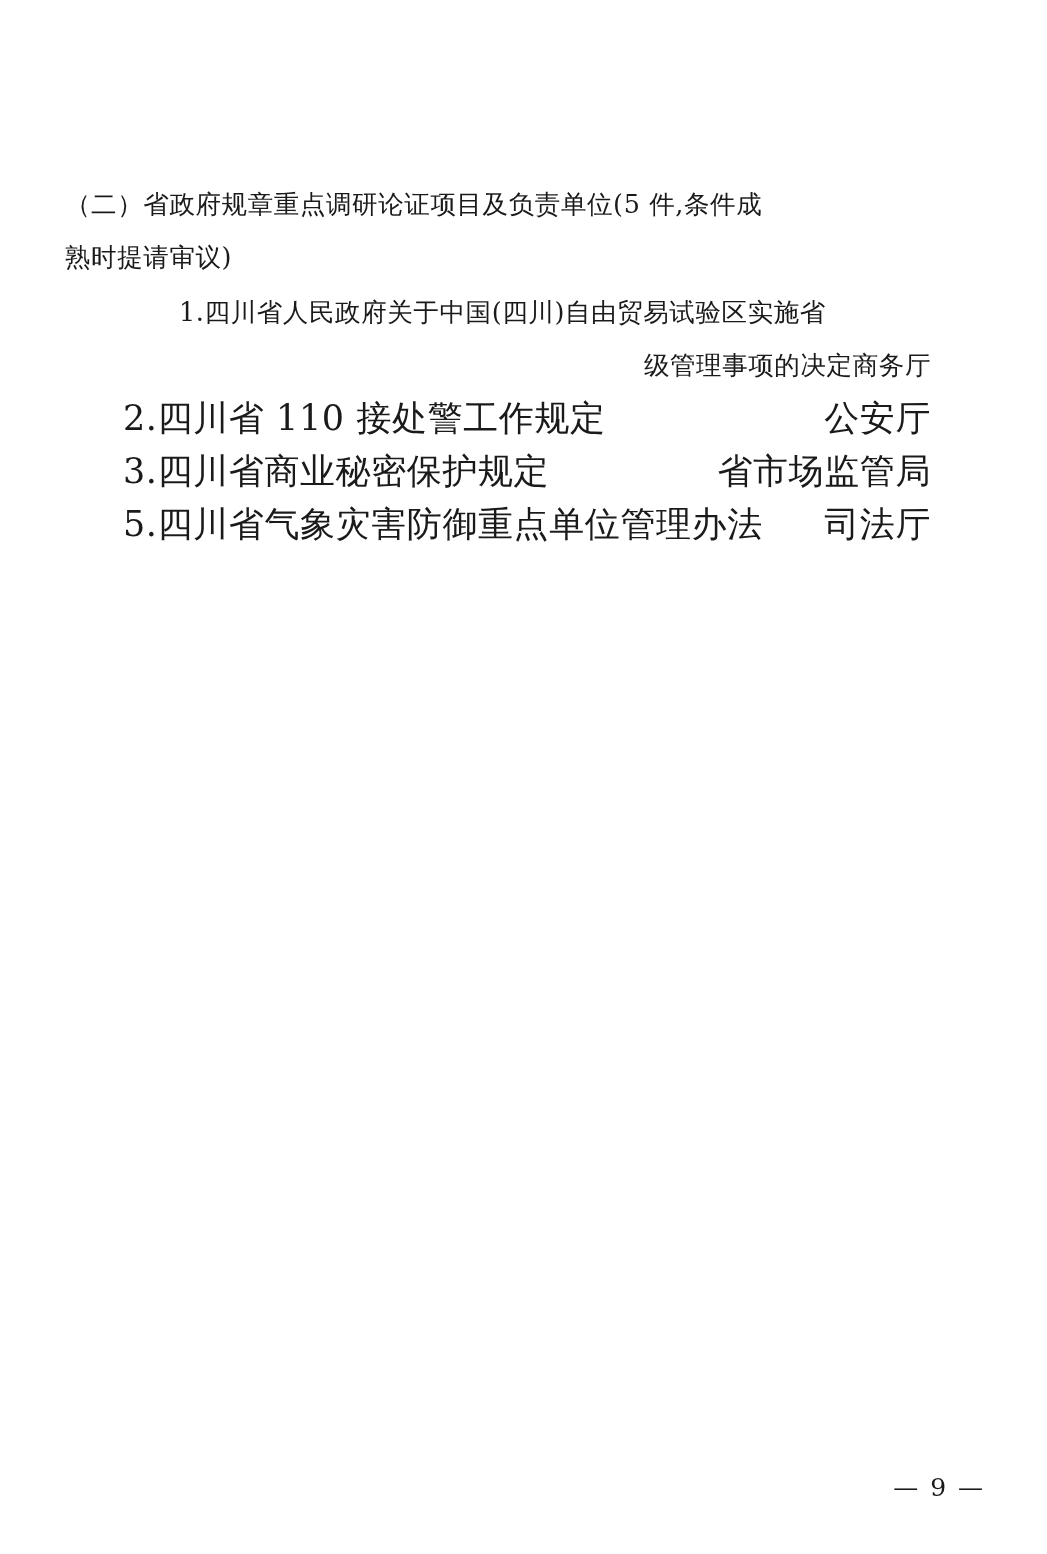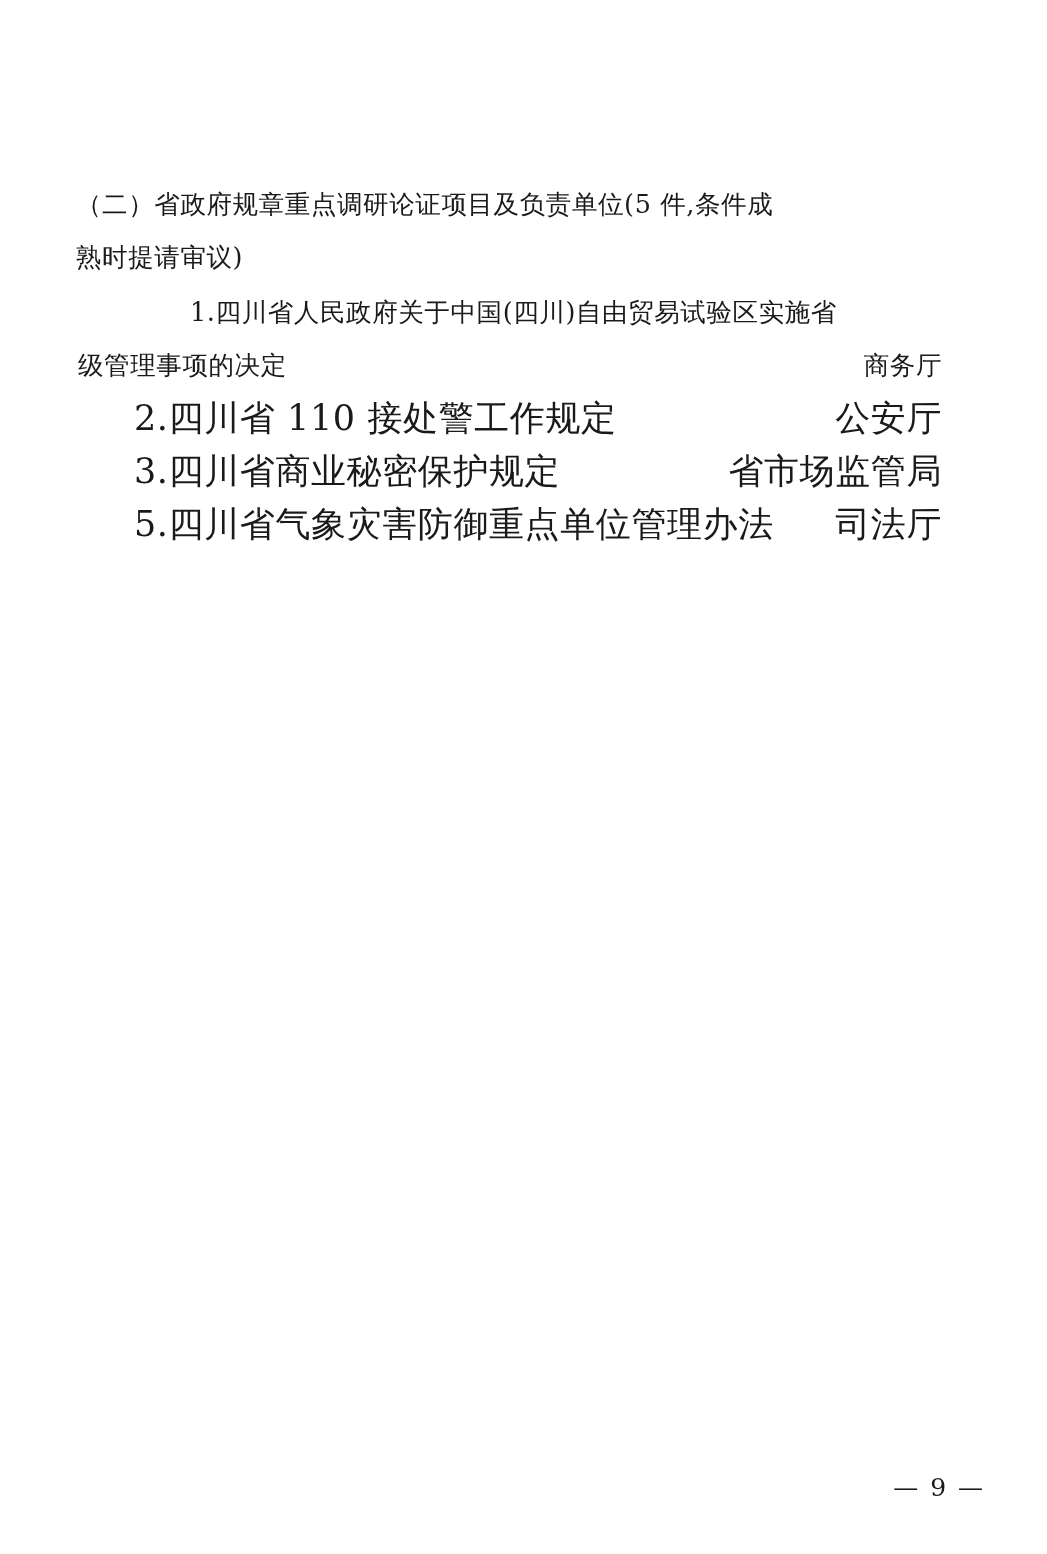--- a/index.html
+++ b/index.html
@@ -14,21 +14,21 @@
   .page {
     position: relative;
     width: 1047px;
     height: 1554px;
     margin: 0 auto;
     background: #ffffff;
     overflow: hidden;
   }
   .content {
     position: absolute;
-    left: 76px;
+    left: 65px;
     top: 178px;
     width: 868px;
   }
   .para {
     font-size: 25.5px;
     line-height: 53px;
     letter-spacing: 0.6px;
     text-align: justify;
     text-justify: inter-character;
     margin: 0;
@@ -71,21 +71,21 @@
     line-height: 53px;
     letter-spacing: 0.6px;
   }
   .item-wrap .line1 {
     text-indent: 56px;
     text-align: justify;
     text-justify: inter-character;
   }
   .item-wrap .line2 {
     display: flex;
-    justify-content: space-between;
+    justify-content: flex-end;
     align-items: baseline;
   }
   .footer {
     position: absolute;
     left: 0;
     right: 62px;
     bottom: 52px;
     text-align: right;
     font-size: 25px;
     letter-spacing: 2px;

